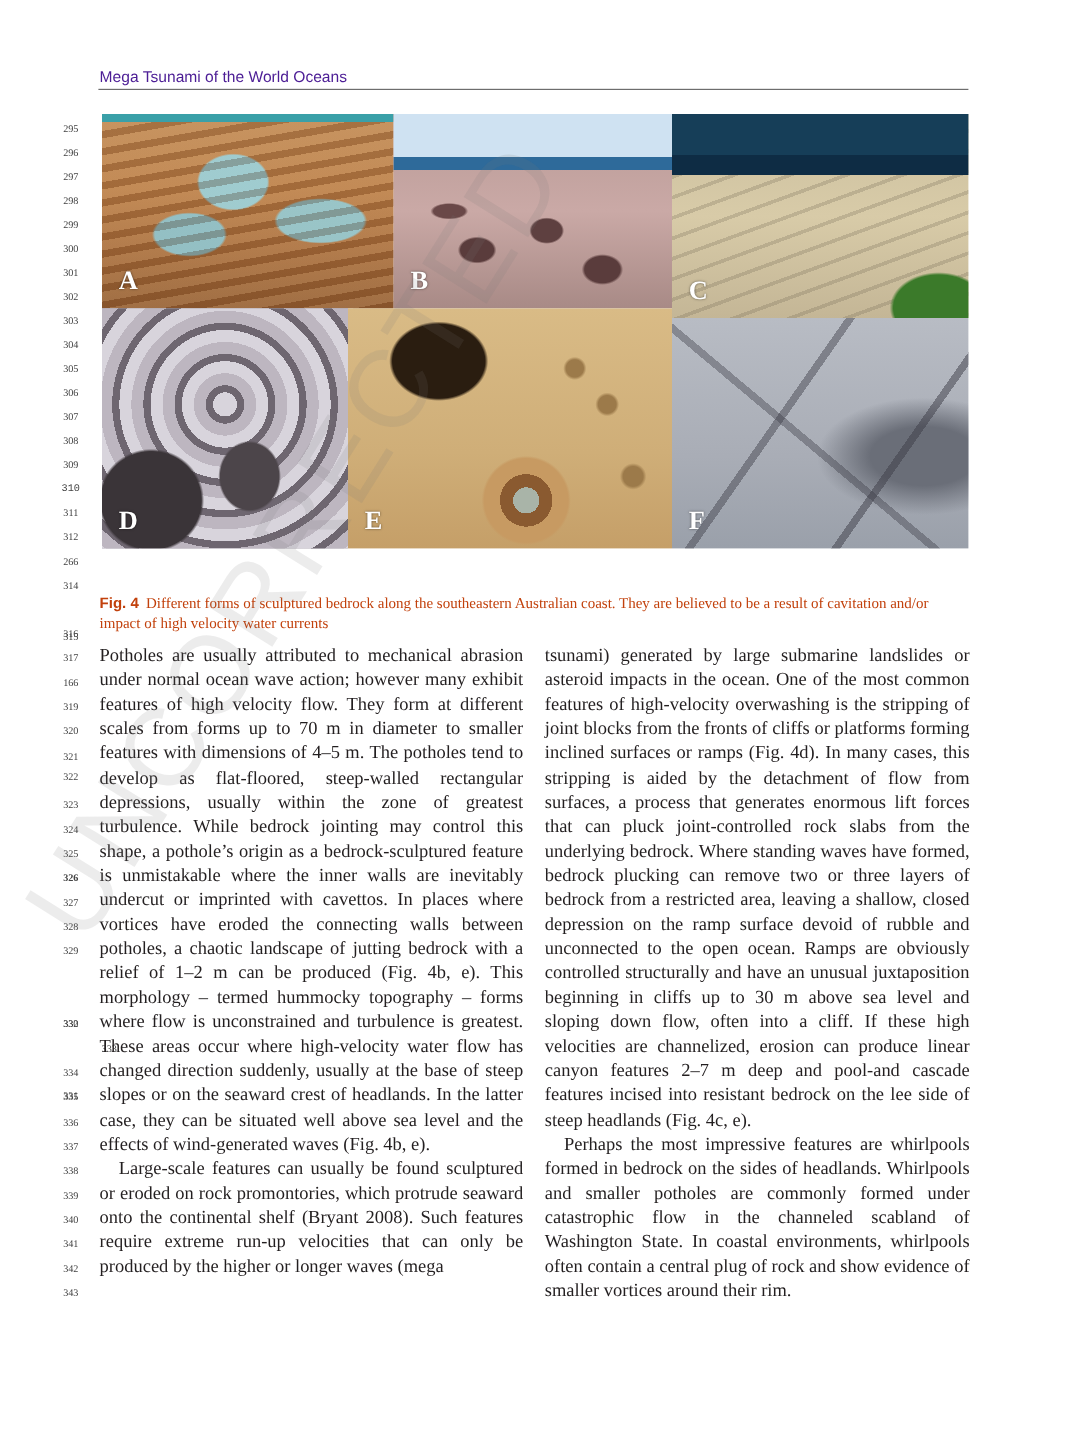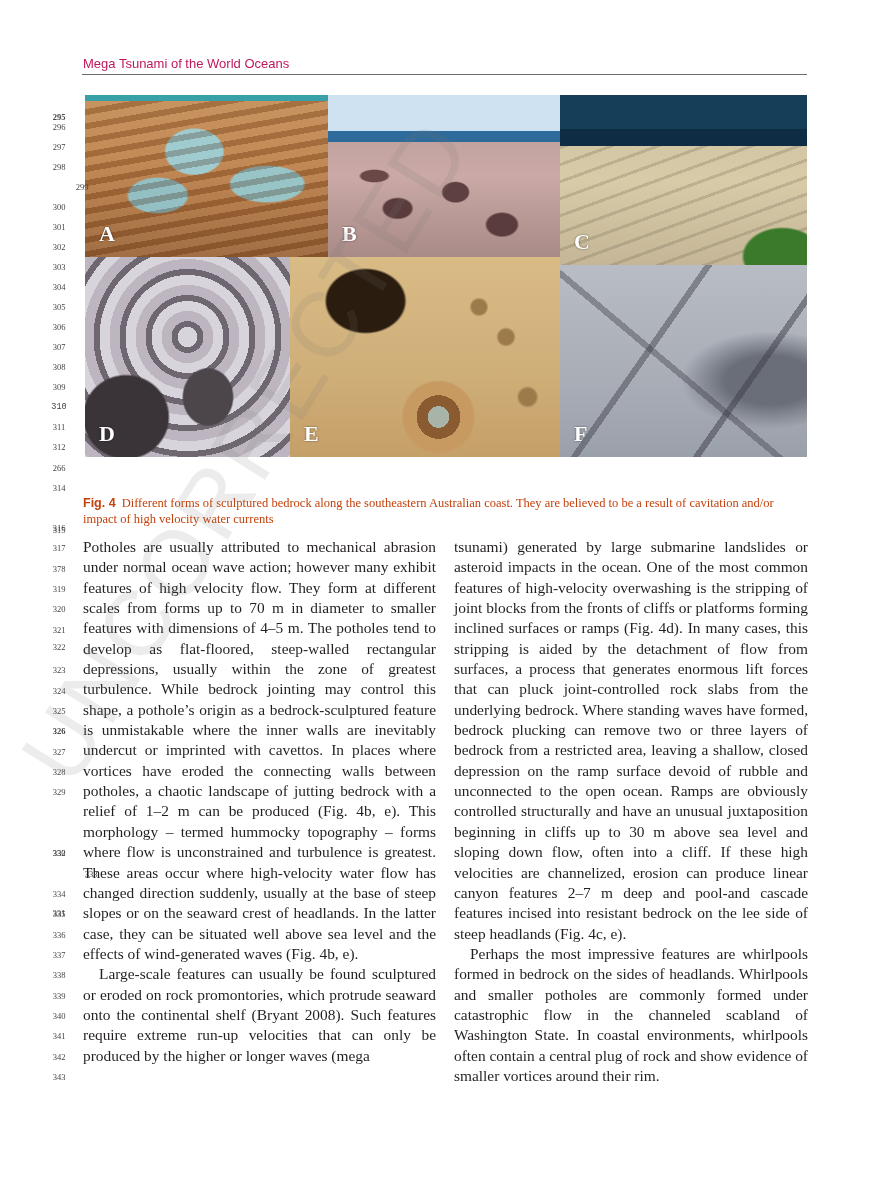--- a/index.html
+++ b/index.html
@@ -1,17 +1,17 @@
 <!DOCTYPE html>
 <html><head>
 <meta charset="utf-8">
 <style>
   html, body { margin:0; padding:0; background:#ffffff; }
   body { width:891px; height:1200px; position:relative; overflow:hidden; font-family:"Liberation Serif", serif; color:#231f20; }
-  .running-head { position:absolute; left:83px; top:56px; font-family:"Liberation Sans", sans-serif; font-size:13px; color:#be185d; }
+  .running-head { position:absolute; left:83px; top:56px; font-family:"Liberation Sans", sans-serif; font-size:13px; color:#4c1d95; }
   .head-rule { position:absolute; left:82px; top:74px; width:725px; height:1px; background:#6d6d6d; }
 
   .figure { position:absolute; left:85px; top:95px; width:722px; height:362px; }
   .panel { position:absolute; overflow:hidden; }
   .panel-letter { position:absolute; left:14px; bottom:10px; font-family:"Liberation Serif", serif; font-weight:bold; font-size:22px; color:#ffffff; text-shadow:0 0 2px rgba(0,0,0,.6); }
 
   #pA { left:0; top:0; width:243px; height:162px;
     background:
       linear-gradient(180deg, #3aa0a8 0 4%, transparent 4%),
       repeating-linear-gradient(170deg, rgba(120,70,30,.35) 0 6px, rgba(230,190,140,.2) 6px 14px),
@@ -93,44 +93,44 @@
   <div class="panel" id="pF">
     <span class="panel-letter">F</span>
   </div>
 </div>
 
 <div class="caption">
   <span class="fig-label">Fig. 4</span><span>Different forms of sculptured bedrock along the southeastern Australian coast. They are believed to be a result of cavitation and/or impact of high velocity water currents</span>
 </div>
 
 <div class="linenos" id="linenos">
-    <span class="lineno" style="top: 112px; font-weight: bold;">295</span>
+    <span class="lineno" style="top: 102px;">295</span>
     <span class="lineno" style="top: 122px;">296</span>
     <span class="lineno" style="top: 142px;">297</span>
     <span class="lineno" style="top: 162px;">298</span>
-    <span class="lineno" style="top: 182px; margin-left: 23px;">299</span>
+    <span class="lineno" style="top: 182px;">299</span>
     <span class="lineno" style="top: 202px;">300</span>
     <span class="lineno" style="top: 222px;">301</span>
     <span class="lineno" style="top: 242px;">302</span>
     <span class="lineno" style="top: 262px;">303</span>
     <span class="lineno" style="top: 282px;">304</span>
     <span class="lineno" style="top: 302px;">305</span>
     <span class="lineno" style="top: 322px;">306</span>
     <span class="lineno" style="top: 342px;">307</span>
     <span class="lineno" style="top: 362px;">308</span>
     <span class="lineno" style="top: 382px;">309</span>
     <span class="lineno" style="top: 402px; font-family: Liberation Mono, monospace;">310</span>
     <span class="lineno" style="top: 422px;">311</span>
     <span class="lineno" style="top: 442px;">312</span>
     <span class="lineno" style="top: 463px;">266</span>
     <span class="lineno" style="top: 483px;">314</span>
     <span class="lineno" style="top: 525px;">315</span>
     <span class="lineno" style="top: 523px;">316</span>
     <span class="lineno" style="top: 543px;">317</span>
-    <span class="lineno" style="top: 564px;">378</span>
+    <span class="lineno" style="top: 564px;">166</span>
     <span class="lineno" style="top: 584px;">319</span>
     <span class="lineno" style="top: 604px;">320</span>
     <span class="lineno" style="top: 625px;">321</span>
     <span class="lineno" style="top: 642px;">322</span>
     <span class="lineno" style="top: 665px;">323</span>
     <span class="lineno" style="top: 686px;">324</span>
     <span class="lineno" style="top: 706px;">325</span>
     <span class="lineno" style="top: 726px; font-weight: bold;">326</span>
     <span class="lineno" style="top: 747px;">327</span>
     <span class="lineno" style="top: 767px;">328</span>

